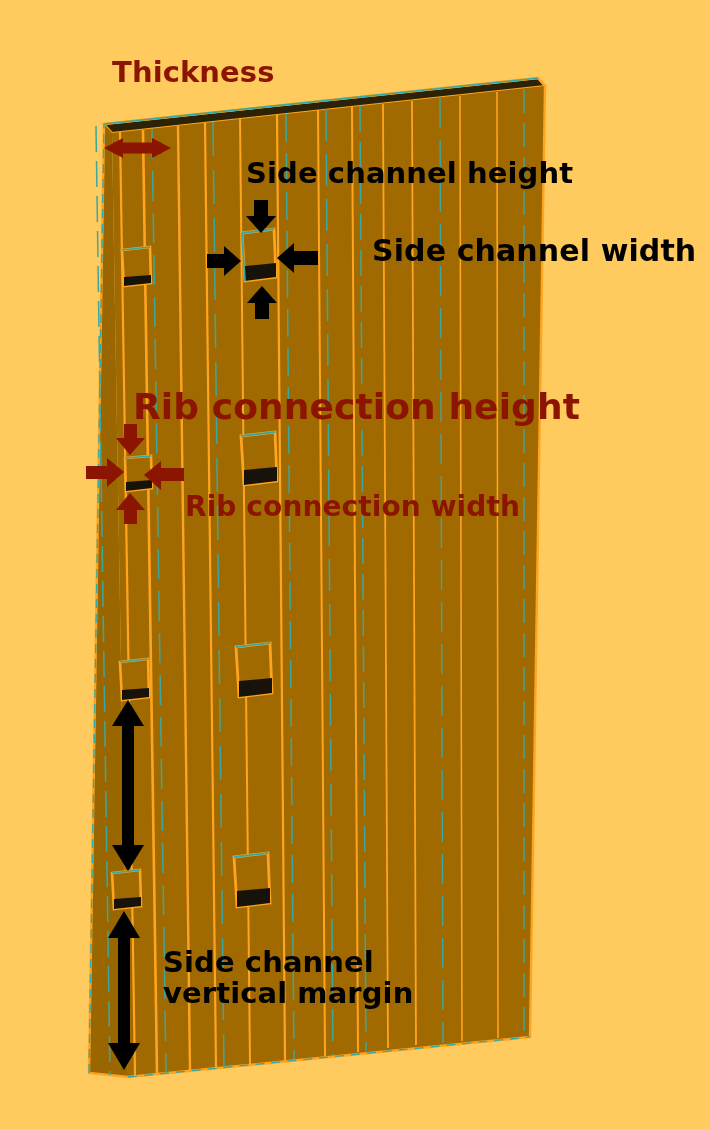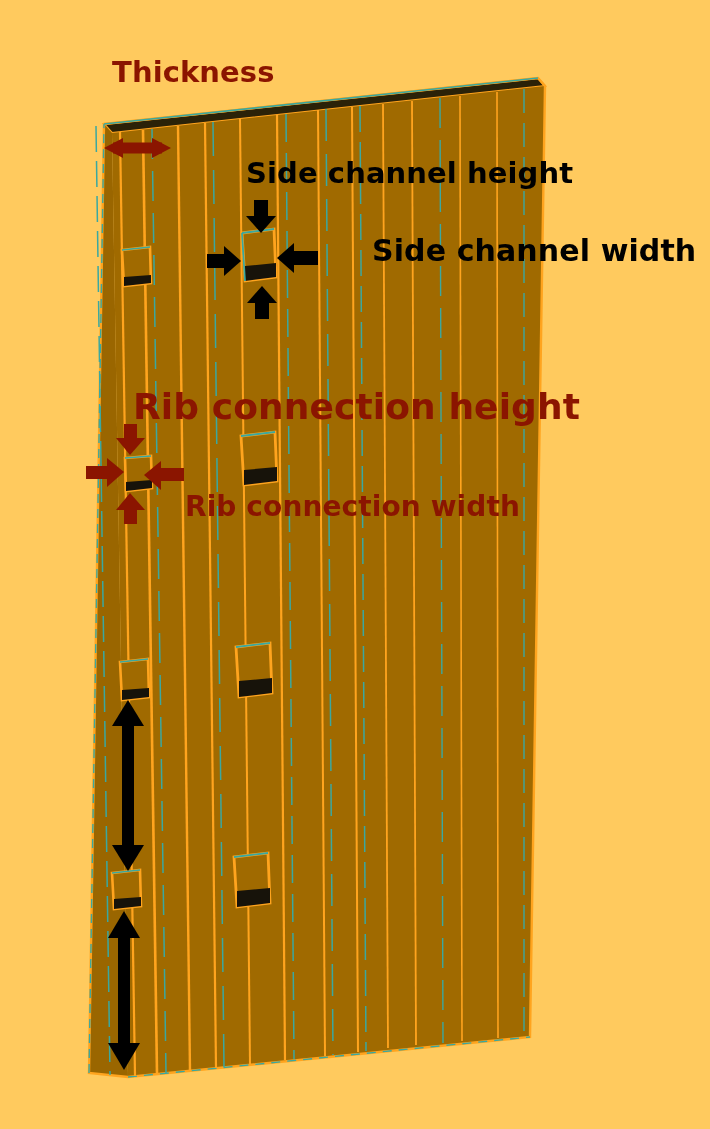--- a/index.html
+++ b/index.html
@@ -224,14 +224,15 @@
 
   <div class="lbl lbl-dark t-sch">Side channel height</div>
 
   <div class="lbl lbl-dark t-scw">Side channel width</div>
 
   <div class="lbl lbl-red t-rch">Rib connection height</div>
 
   <div class="lbl lbl-red t-rcw">Rib connection width</div>
 
 
+  <div class="lbl lbl-dark t-scvm"><span>Side channel</span><br><span>vertical margin</span></div>
 
 </div>
 
 </body></html>

